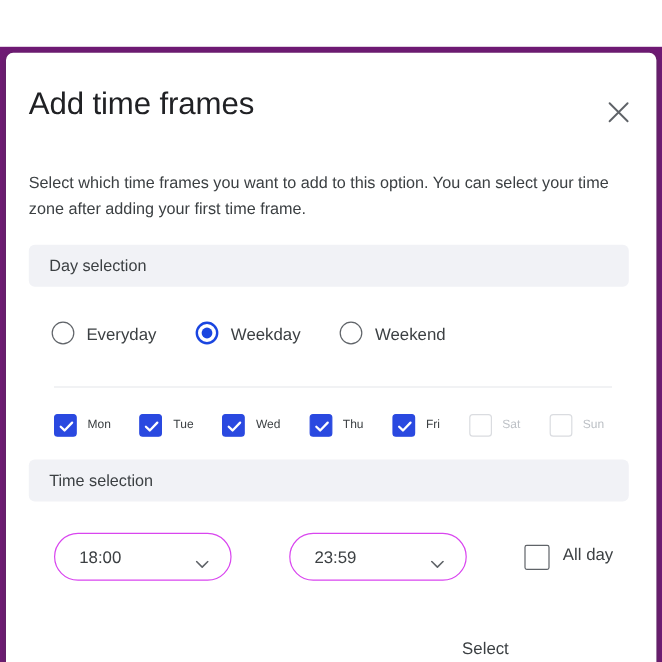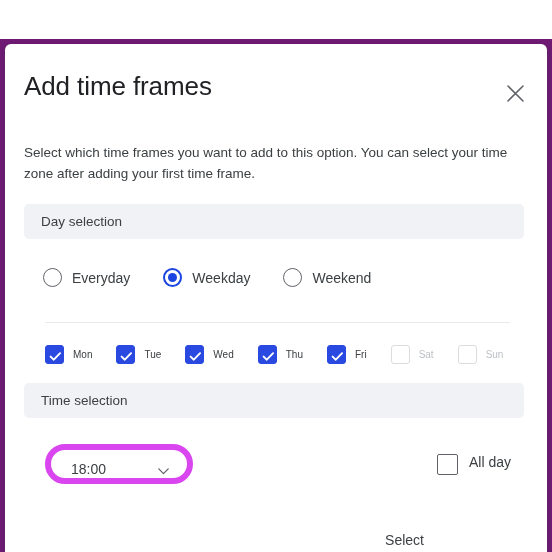--- a/index.html
+++ b/index.html
@@ -215,21 +215,21 @@
     left: 40px;
     top: 400px;
     width: 466px;
     height: 40px;
   }
   .select-box {
     position: absolute;
     top: 0;
     width: 148px;
     height: 40px;
-    border: 6px solid #d946ef;
+    border: 1px solid #d946ef;
     border-radius: 20px;
     box-sizing: border-box;
     background: #ffffff;
     cursor: pointer;
   }
   #select-start { left: 0; }
   #select-end   { left: 196px; }
   .select-value {
     position: absolute;
     left: 20px;
@@ -416,20 +416,28 @@
     <div class="time-row">
       <div class="select-box" id="select-start">
         <span class="select-value">18:00</span>
         <span class="select-arrow">
           <svg width="11" height="7" viewBox="0 0 11 7" aria-hidden="true">
             <path d="M0.8 0.9 L5.5 5.6 L10.2 0.9" stroke="#5f6368" stroke-width="1.3" fill="none" stroke-linecap="round" stroke-linejoin="round"></path>
           </svg>
         </span>
       </div>
 
+      <div class="select-box" id="select-end">
+        <span class="select-value">23:59</span>
+        <span class="select-arrow">
+          <svg width="11" height="7" viewBox="0 0 11 7" aria-hidden="true">
+            <path d="M0.8 0.9 L5.5 5.6 L10.2 0.9" stroke="#5f6368" stroke-width="1.3" fill="none" stroke-linecap="round" stroke-linejoin="round"></path>
+          </svg>
+        </span>
+      </div>
 
       <div class="allday-item">
         <span class="cbox"></span>
         <span class="allday-label">All day</span>
       </div>
     </div>
 
     <div class="footer">
       <button class="btn-cancel">Select</button>
     </div>

